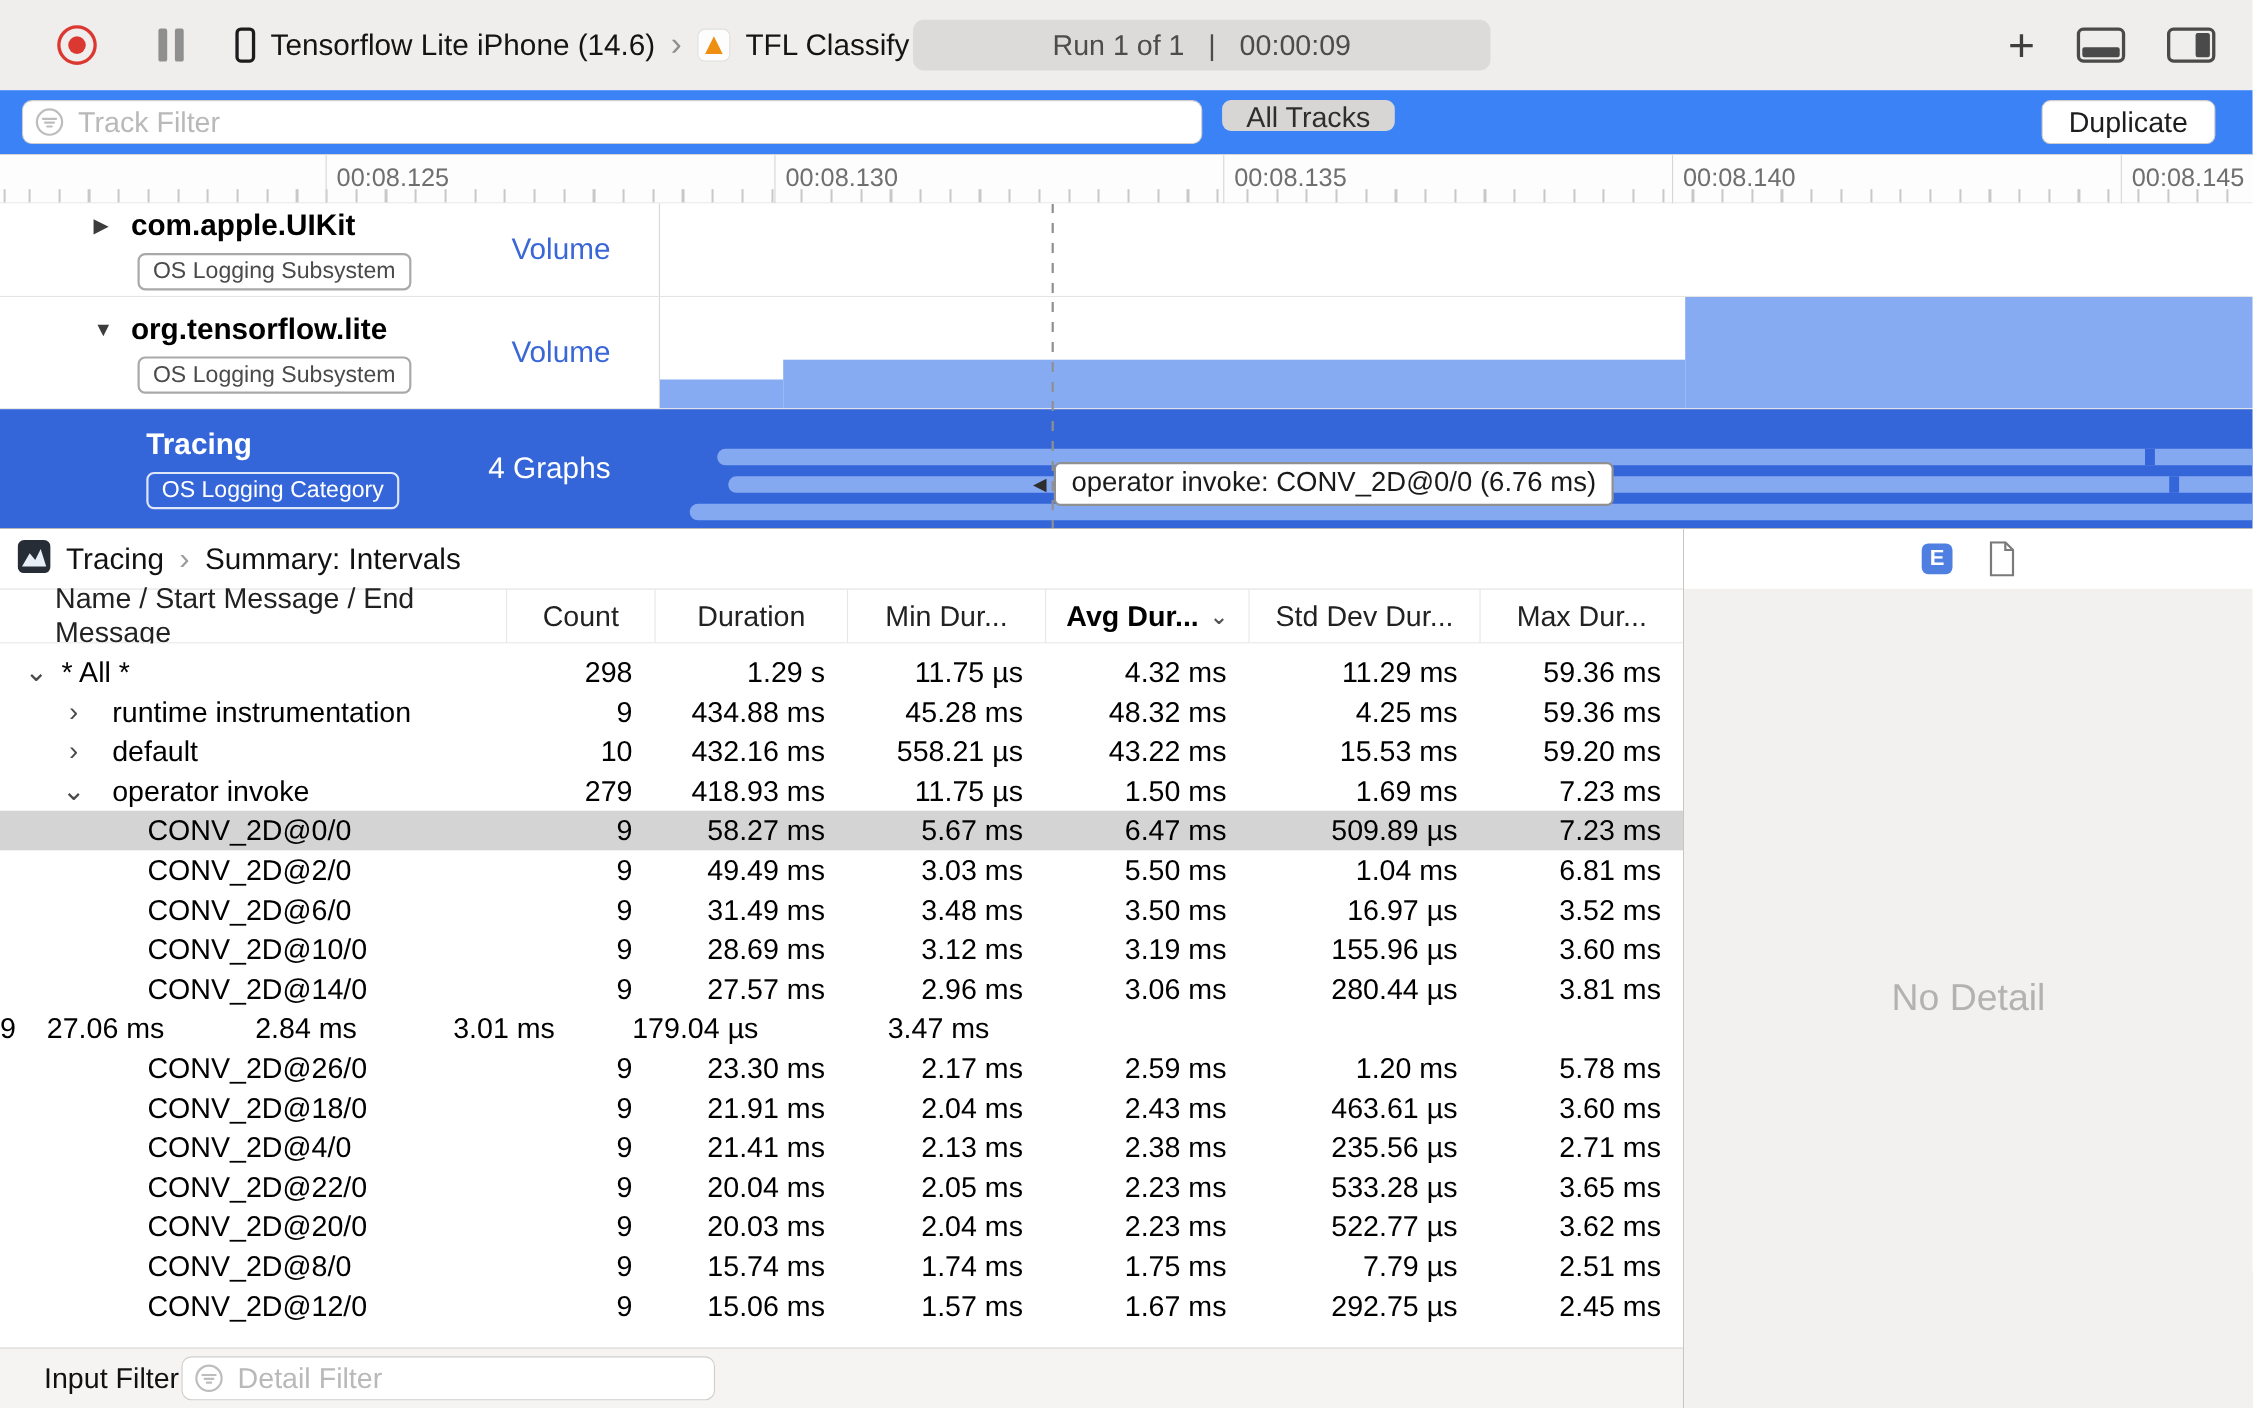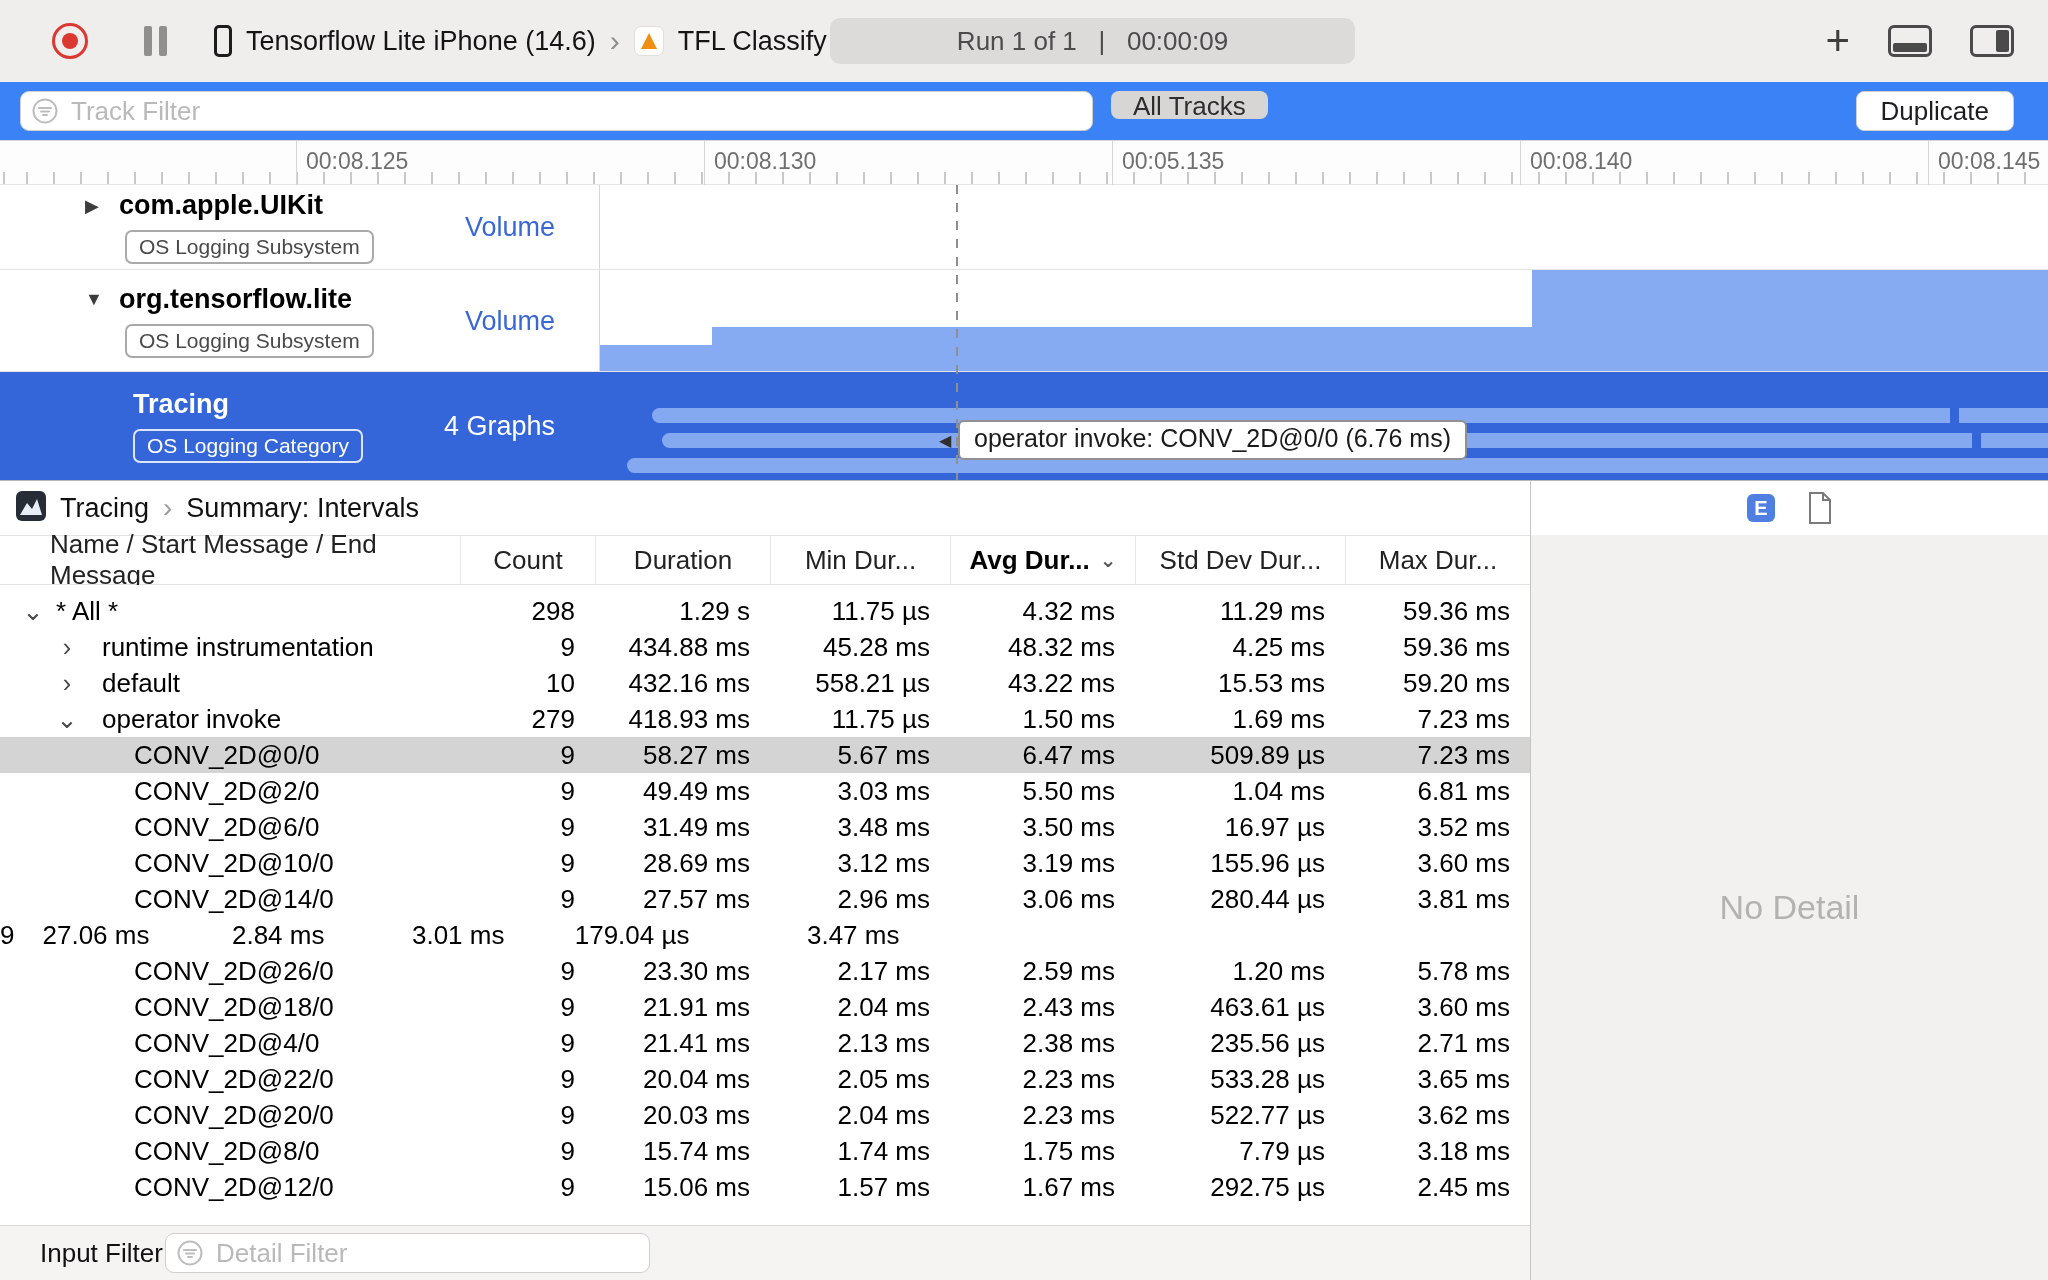--- a/index.html
+++ b/index.html
@@ -163,21 +163,21 @@
       </span>
     </div>
     <button class="all-tracks-btn">All Tracks</button>
     <button class="duplicate-btn">Duplicate</button>
   </div>
 
   <div class="ruler">
     <div class="ticks"></div>
     <span class="rlabel" style="left:306px">00:08.125</span>
     <span class="rlabel" style="left:714px">00:08.130</span>
-    <span class="rlabel" style="left:1122px">00:05.135</span>
+    <span class="rlabel" style="left:1122px">00:08.135</span>
     <span class="rlabel" style="left:1530px">00:08.140</span>
     <span class="rlabel" style="left:1938px">00:08.145</span>
   </div>
 
   <div class="tracks">
 
     <div class="track-row r1">
       <div class="track-head">
         <div class="th-title">
           <span class="disclosure">▶</span>
@@ -439,21 +439,21 @@
           <div class="trow lvl2">
             <div class="c name">
               <span class="exp"></span>
               <span class="nm">CONV_2D@8/0</span>
             </div>
             <div class="c num">9</div>
             <div class="c num">15.74 ms</div>
             <div class="c num">1.74 ms</div>
             <div class="c num">1.75 ms</div>
             <div class="c num">7.79 µs</div>
-            <div class="c num">3.18 ms</div>
+            <div class="c num">2.51 ms</div>
           </div>
           <div class="trow lvl2">
             <div class="c name">
               <span class="exp"></span>
               <span class="nm">CONV_2D@12/0</span>
             </div>
             <div class="c num">9</div>
             <div class="c num">15.06 ms</div>
             <div class="c num">1.57 ms</div>
             <div class="c num">1.67 ms</div>

